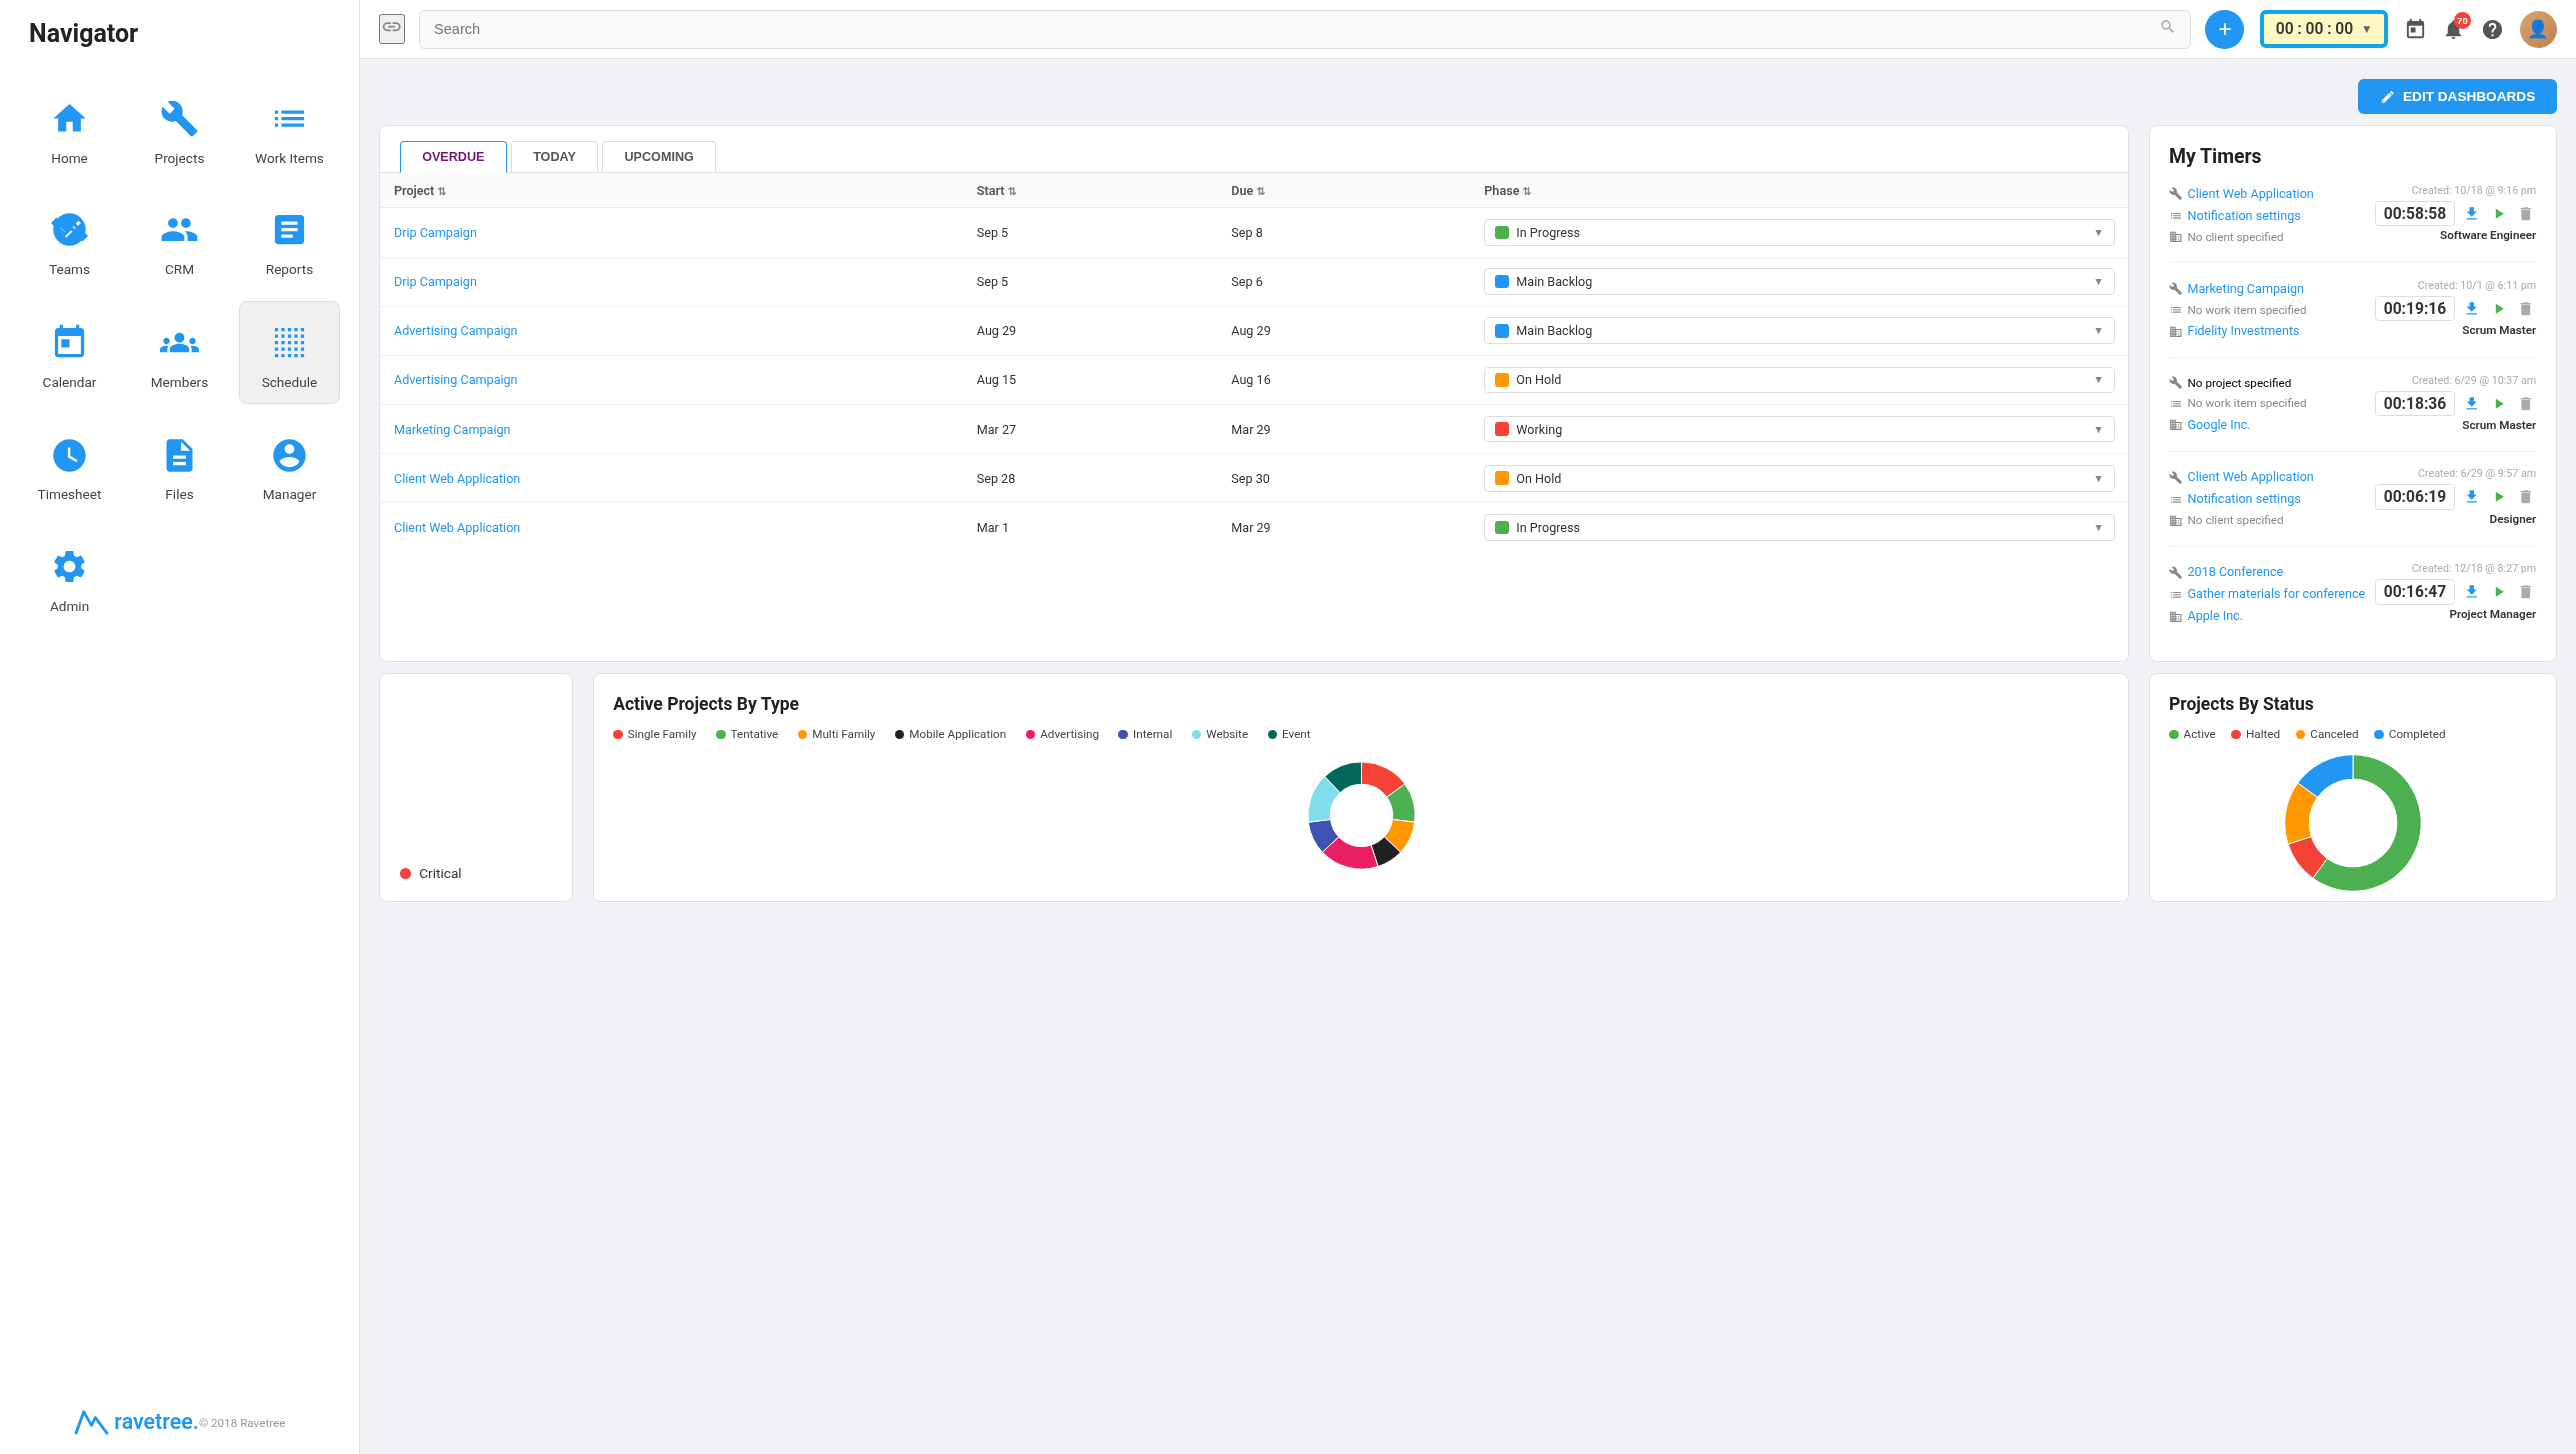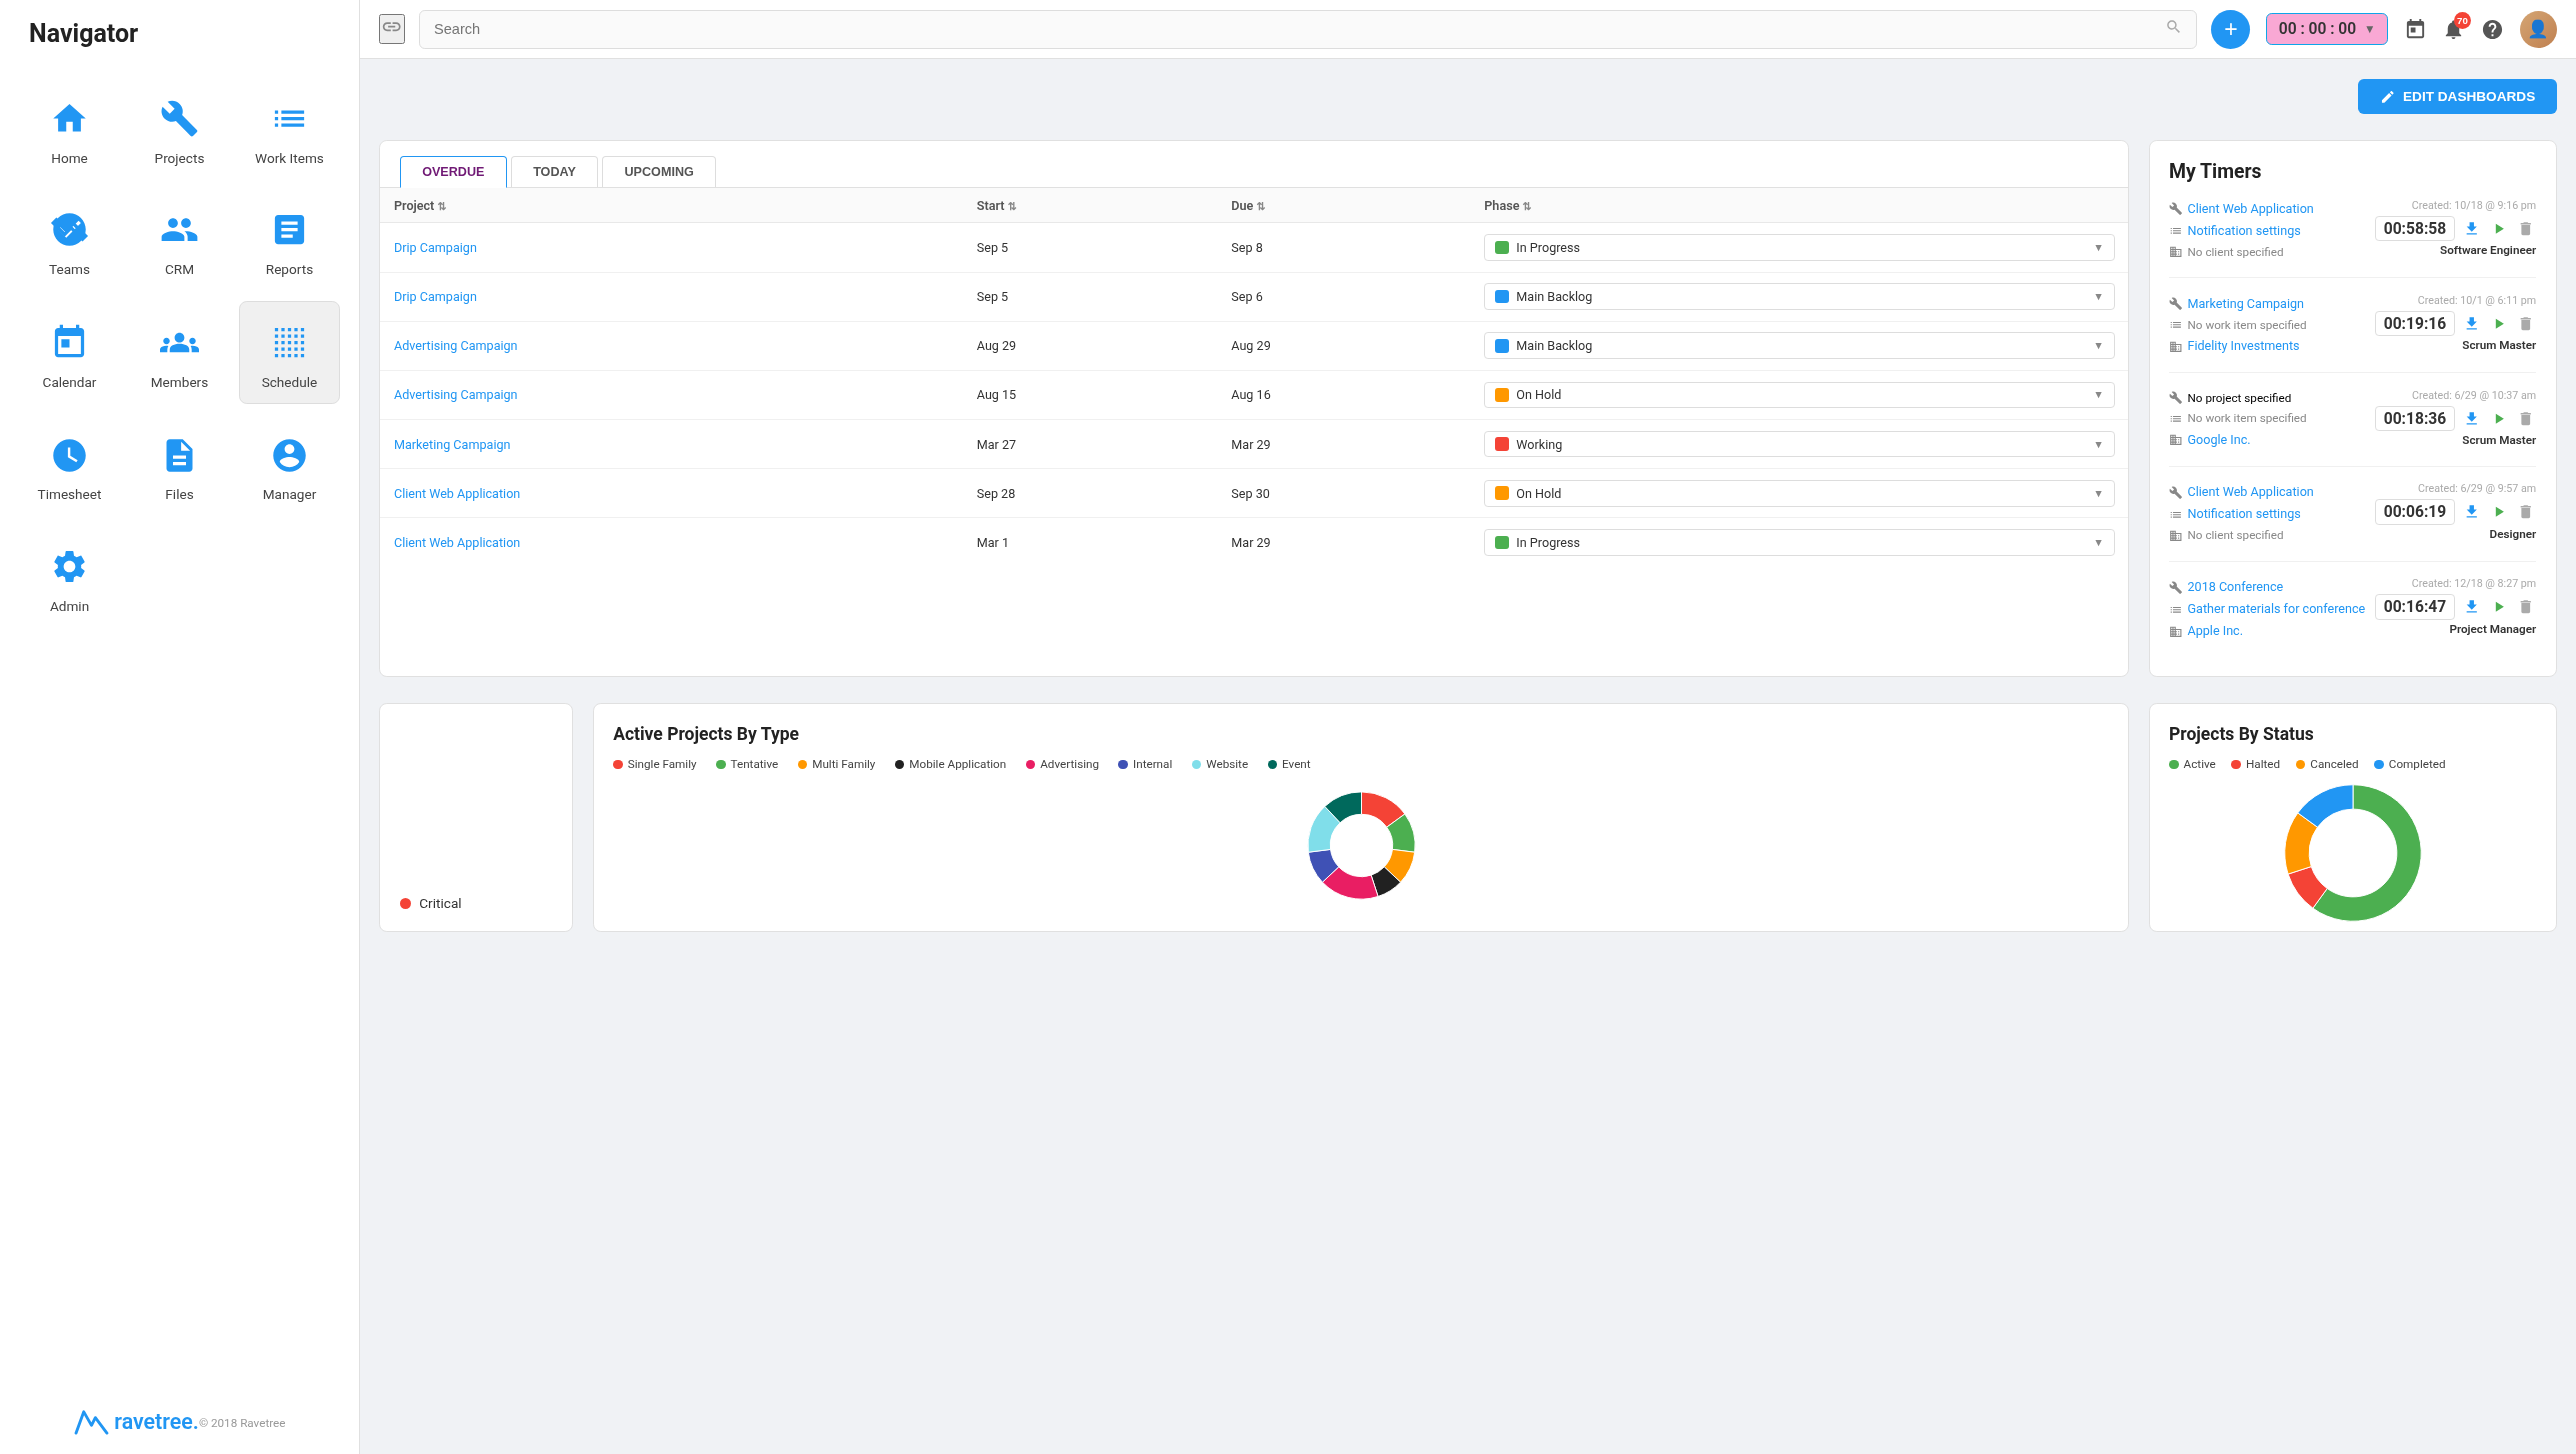--- a/index.html
+++ b/index.html
@@ -125,27 +125,27 @@
       border: none;
       font-size: 23px;
       cursor: pointer;
       display: flex;
       align-items: center;
       justify-content: center;
     }
     .timer-display {
       display: flex;
       align-items: center;
-      border: 1px solid #0ea5e9;
+      border: 4px solid #0ea5e9;
       border-radius: 5.8px;
       padding: 5.8px 11.7px;
       font-size: 15.6px;
       font-weight: 600;
       color: #333;
-      background: #f9a8d4;
+      background: #fef9c3;
       cursor: pointer;
       gap: 7.8px;
     }
     .timer-dropdown { color: #666; font-size: 11.7px; }
     .icon-btn {
       position: relative;
       background: none;
       border: none;
       cursor: pointer;
       font-size: 21.4px;
@@ -189,21 +189,21 @@
       font-size: 17.5px;
     }
 
     
     .content {
       flex: 1;
       overflow-y: auto;
       padding: 19.4px;
       display: flex;
       flex-direction: column;
-      gap: 26px;
+      gap: 11px;
       border-radius: 26px;
     }
 
     
     .edit-dash-bar {
       display: flex;
       justify-content: flex-end;
     }
     .edit-dash-btn {
       background: #2196f3;

